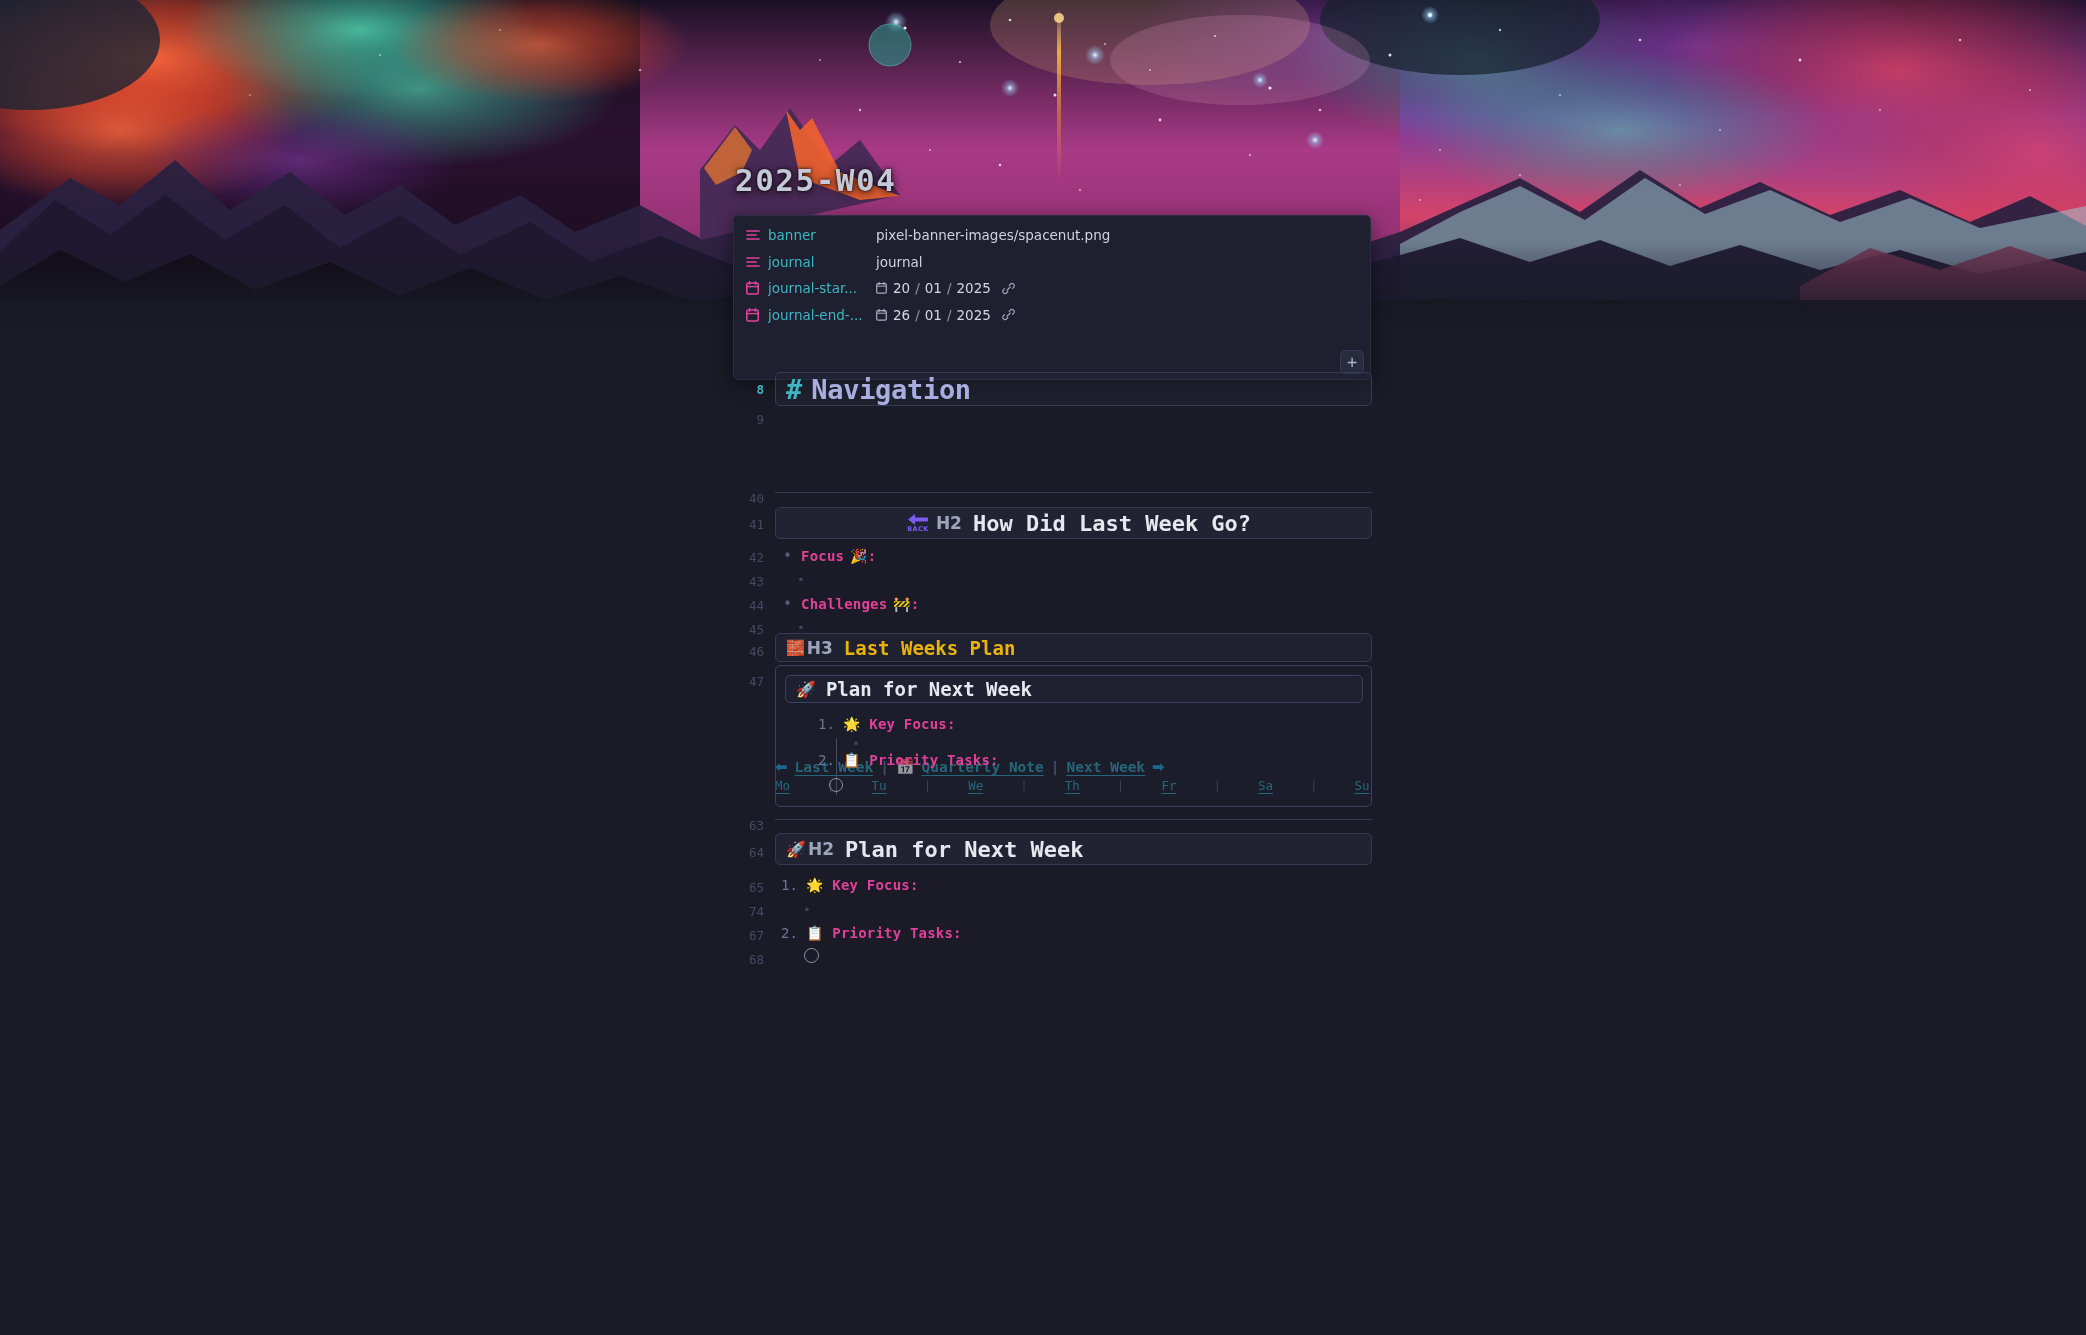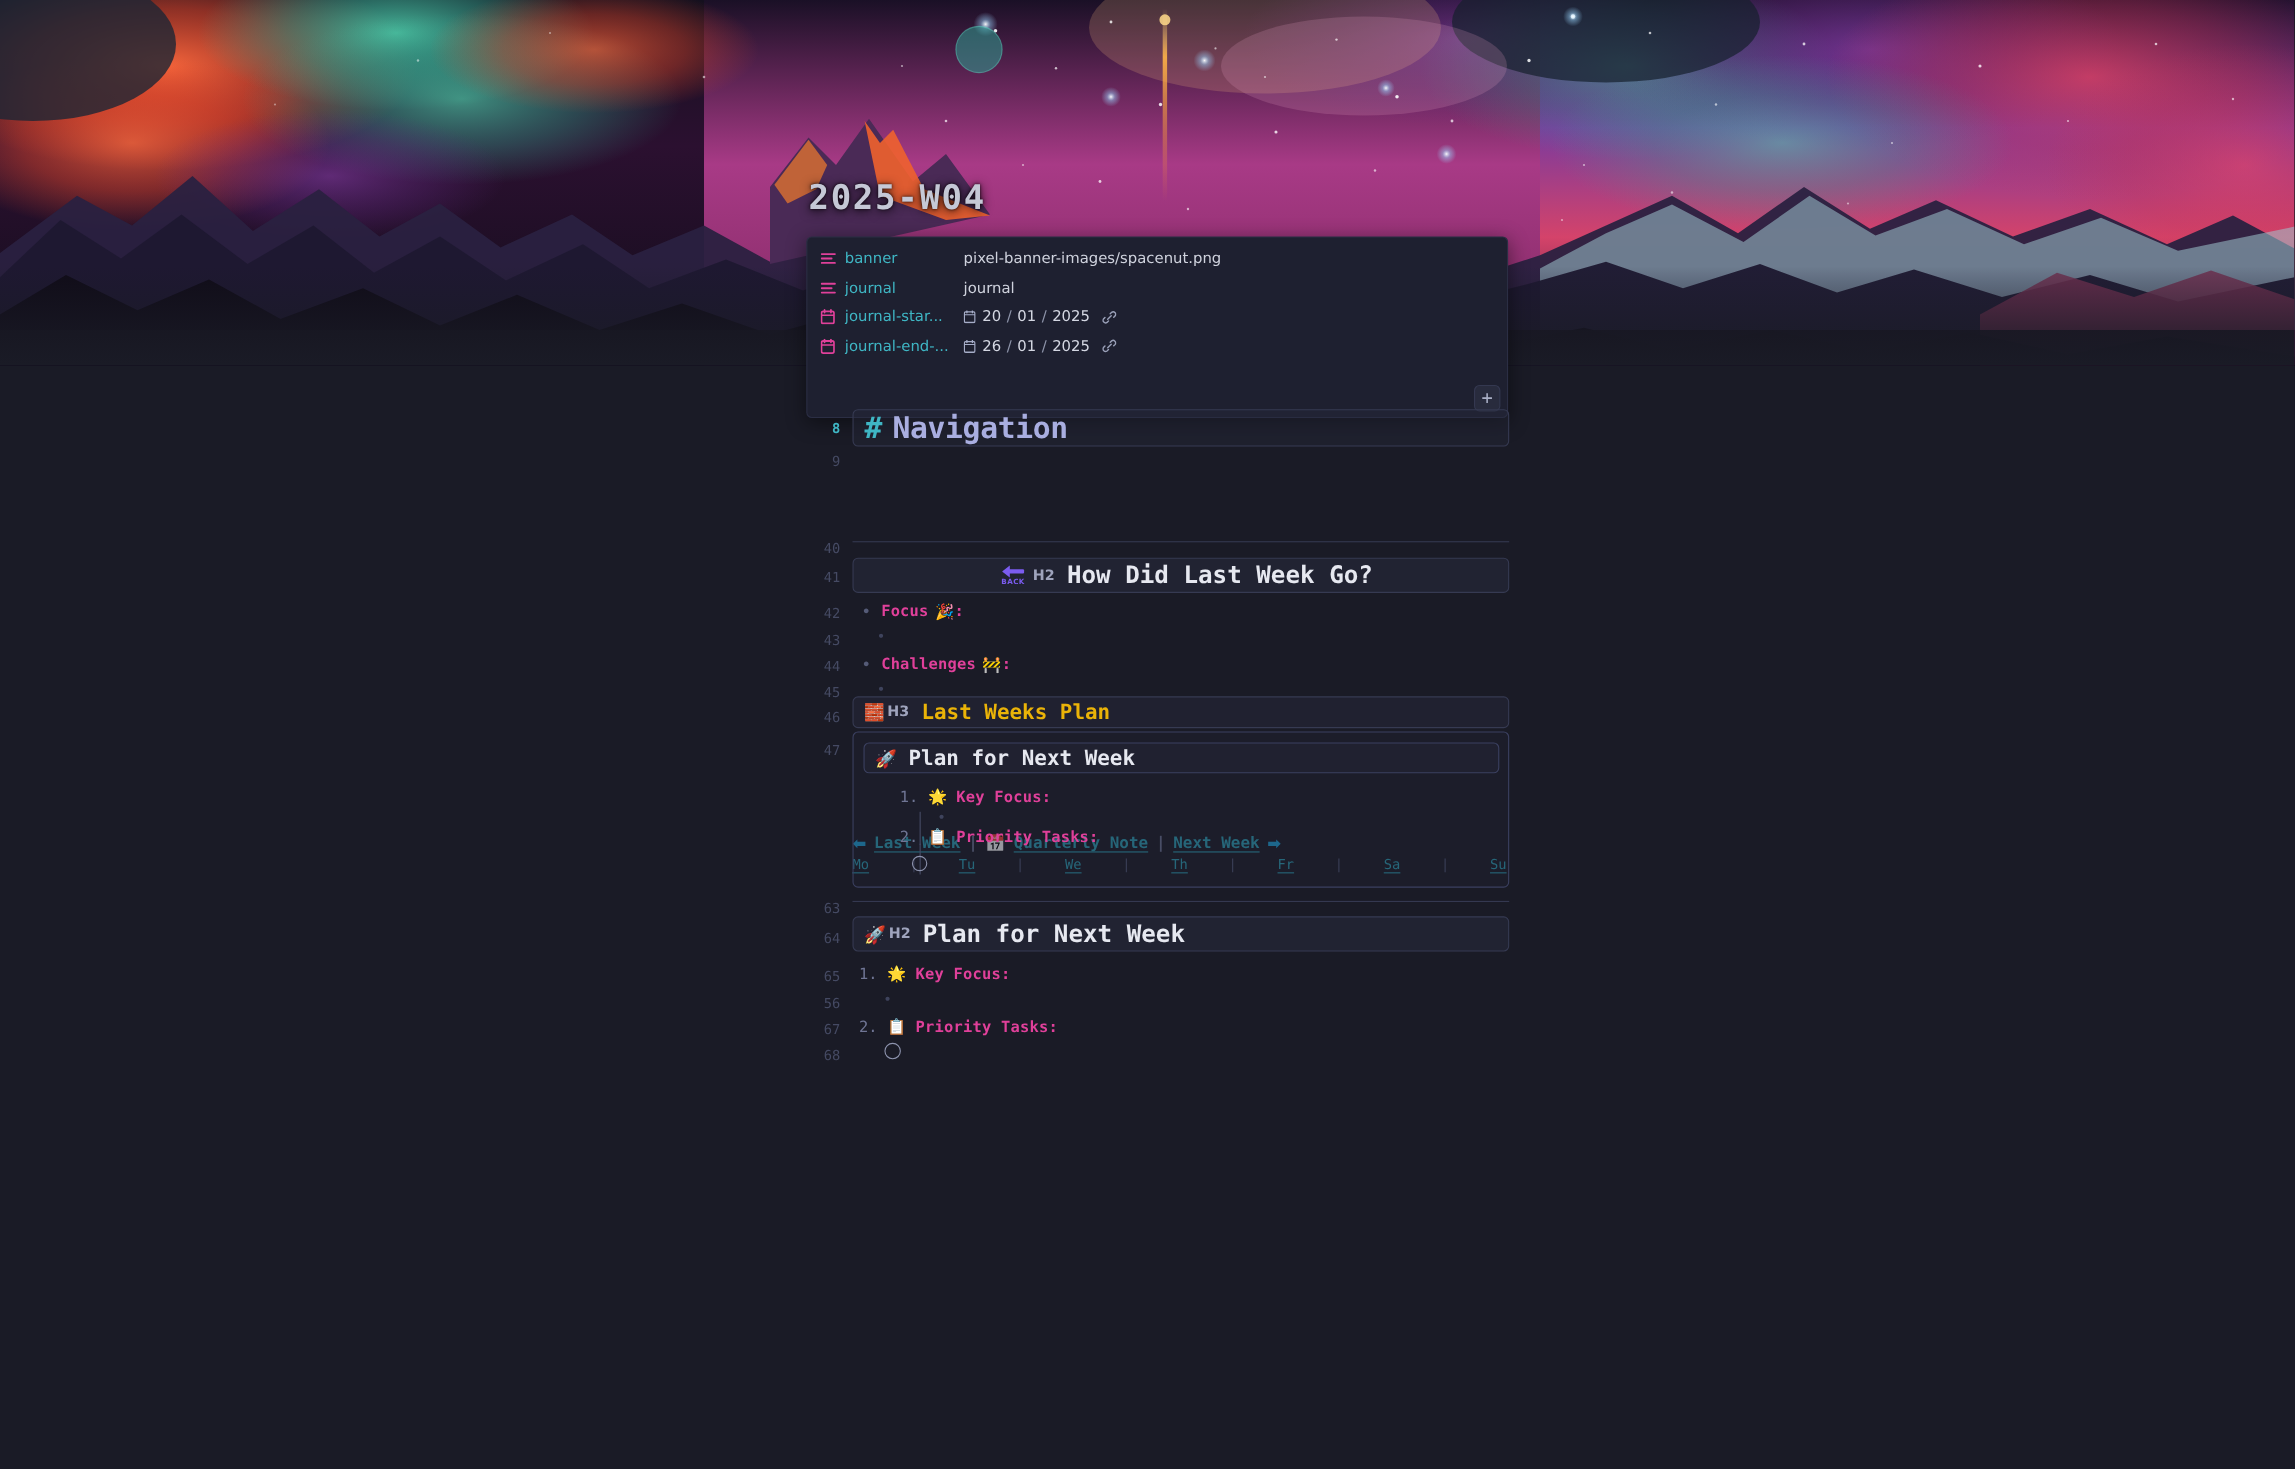--- a/index.html
+++ b/index.html
@@ -86,21 +86,21 @@
     display:flex; align-items:center;
     padding-left:10px;
   }
   .hbox.h1 { background: rgba(40,43,61,.38); }
   .hbox.h2 { background: rgba(40,43,61,.50); }
 
   .hash { color:#3fb6c4; font-size:27px; font-weight:700; margin-right:9px; font-family:"DejaVu Sans Mono", monospace;}
   .h1txt { color:#a9aee0; font-size:27px; font-weight:700; font-family:"DejaVu Sans Mono", monospace; letter-spacing:-0.3px;}
   .h2txt { color:#e6e8f0; font-size:22px; font-weight:700; font-family:"DejaVu Sans Mono", monospace; letter-spacing:0px;}
   .h3txt { color:#eab308; font-size:19px; font-weight:700; font-family:"DejaVu Sans Mono", monospace;}
-  .hbadge { color:#9fa4bd; font-size:13px; font-weight:700; margin:0 11px 0 2px; font-family:"DejaVu Sans", sans-serif;}
+  .hbadge { color:#9fa4bd; font-size:17px; font-weight:700; margin:0 11px 0 2px; font-family:"DejaVu Sans", sans-serif;}
 
   .emoji { font-family:"DejaVu Sans", sans-serif; }
 
   .navline { position:absolute; display:flex; align-items:center; gap:0; font-size:14.5px; font-weight:700;
              font-family:"DejaVu Sans Mono", monospace; }
   .ilink { color:#2c9fb5; text-decoration:underline; text-underline-offset:3px; }
   .pipe { color:#6b7190; margin:0 7px; }
 
   .dayrow { position:absolute; display:flex; align-items:center; font-size:12.5px;
             font-family:"DejaVu Sans Mono", monospace; }
@@ -406,21 +406,21 @@
     <div class="ln" style="left:730px; top:167px;">41</div>
     <div class="ln" style="left:730px; top:200px;">42</div>
     <div class="ln" style="left:730px; top:224px;">43</div>
     <div class="ln" style="left:730px; top:248px;">44</div>
     <div class="ln" style="left:730px; top:272px;">45</div>
     <div class="ln" style="left:730px; top:294px;">46</div>
     <div class="ln" style="left:730px; top:324px;">47</div>
     <div class="ln" style="left:730px; top:468px;">63</div>
     <div class="ln" style="left:730px; top:495px;">64</div>
     <div class="ln" style="left:730px; top:530px;">65</div>
-    <div class="ln" style="left:730px; top:554px;">56</div>
+    <div class="ln" style="left:730px; top:554px;">74</div>
     <div class="ln" style="left:730px; top:578px;">67</div>
     <div class="ln" style="left:730px; top:602px;">68</div>
 
     <div class="hbox h1" style="left:775px; top:22px; width:597px; height:34px;">
       <span class="hash">#</span>
       <span class="h1txt">Navigation</span>
     </div>
 
     <div class="navline" style="left:775px; top:408px;">
       <span class="emoji" style="color:#1da1d8;font-size:15px;">⬅</span>

